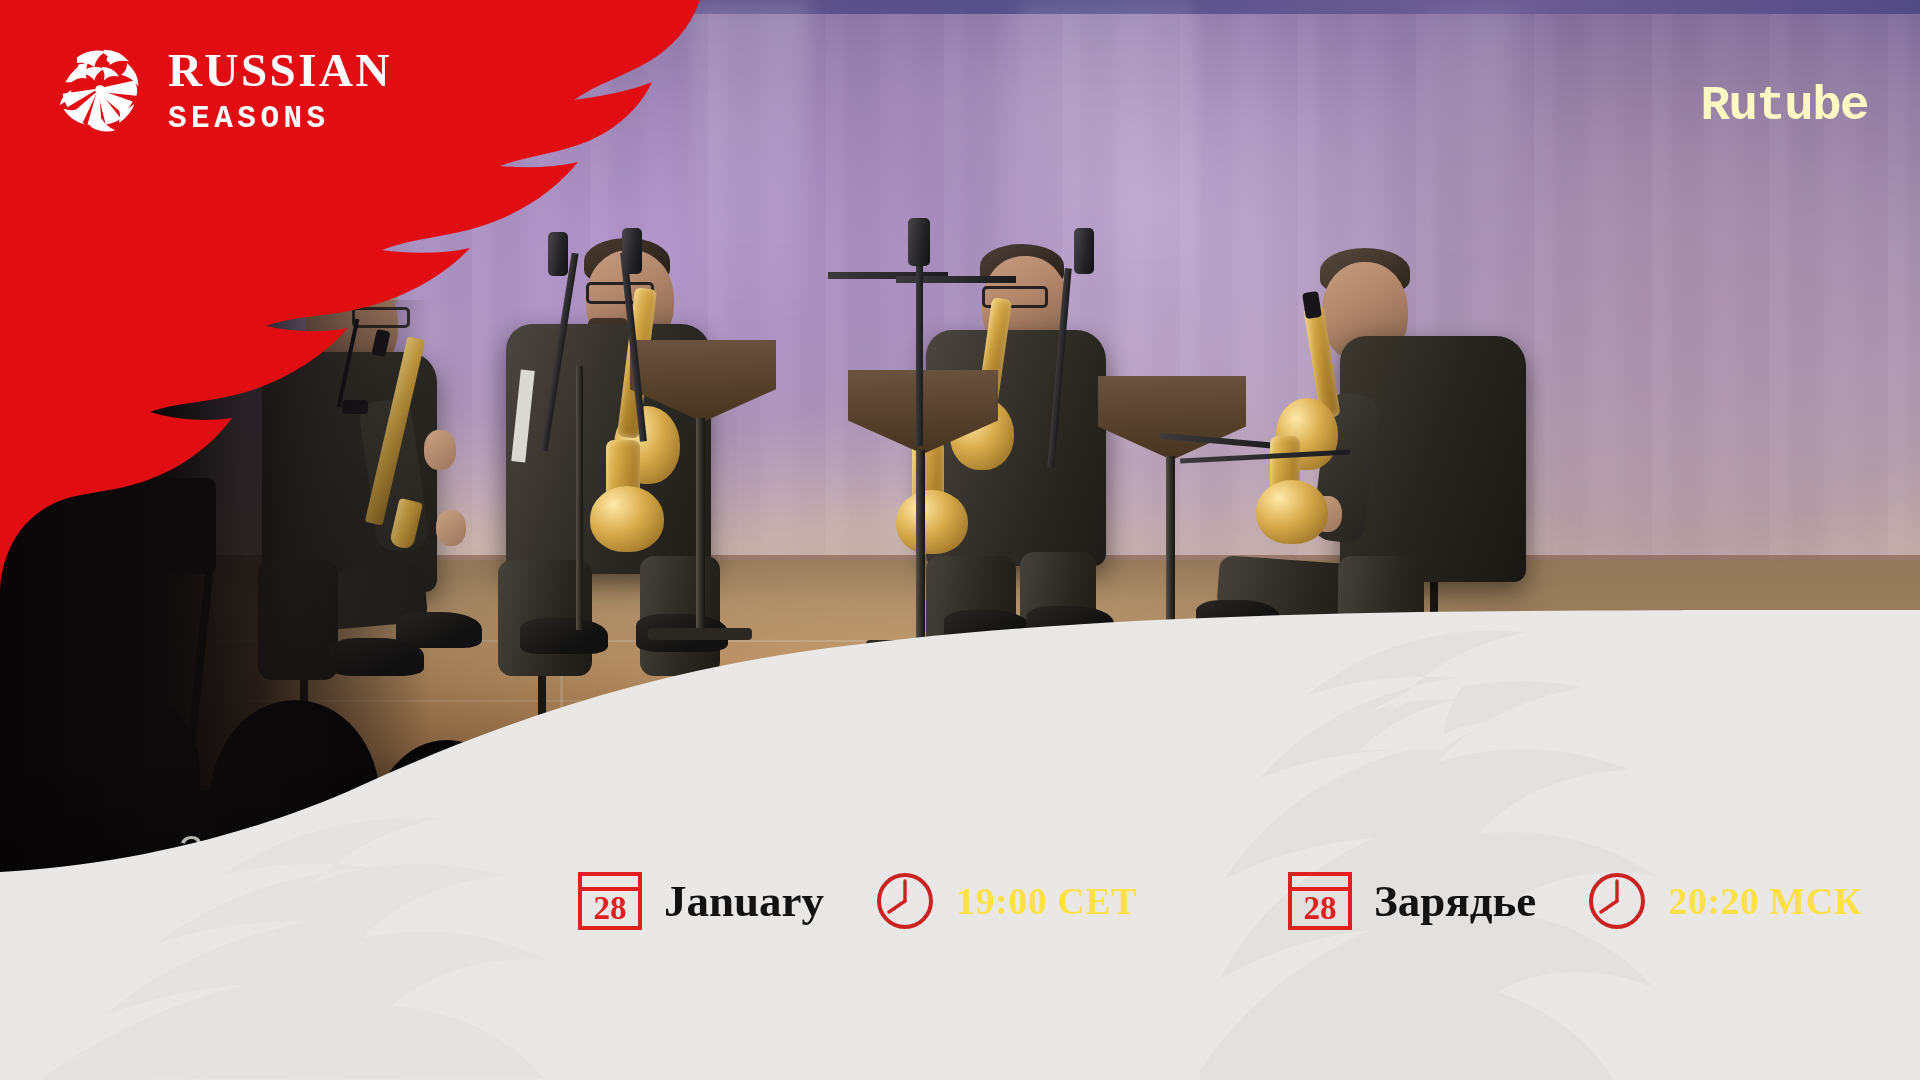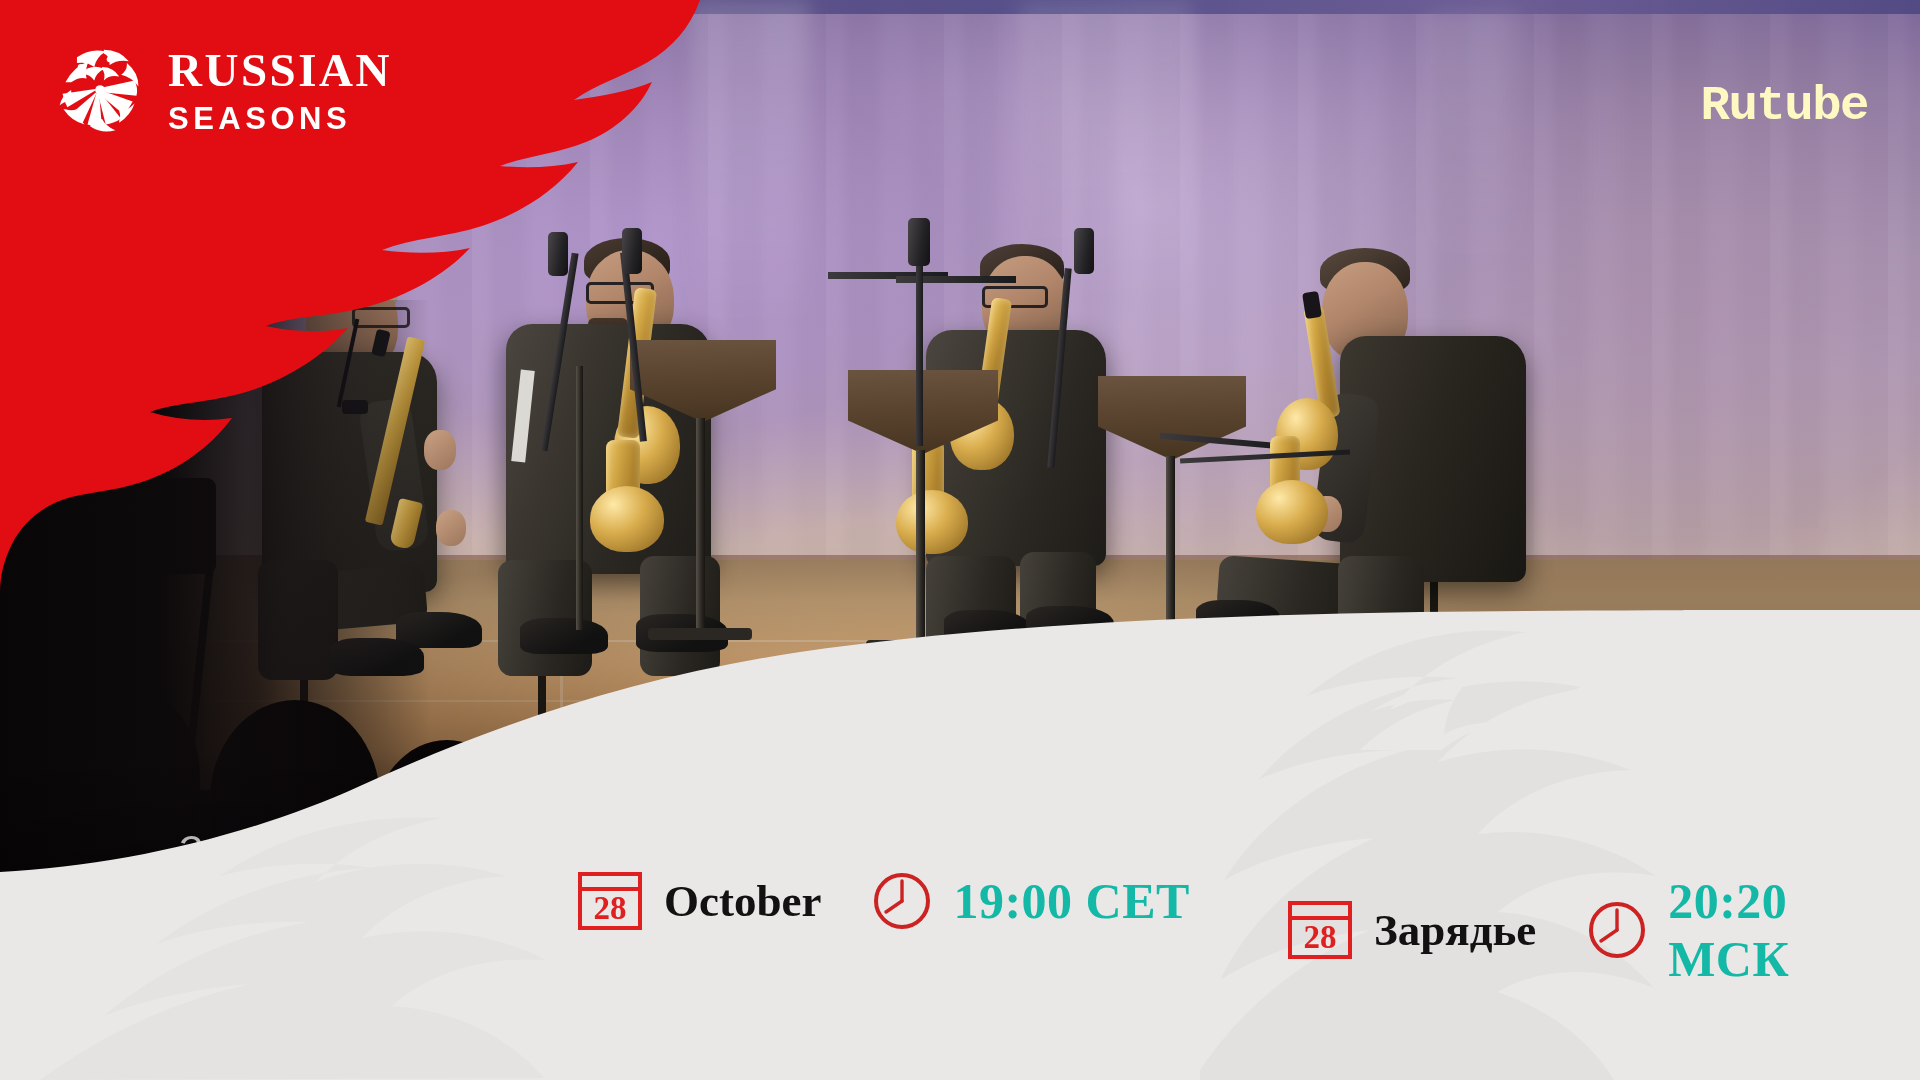--- a/index.html
+++ b/index.html
@@ -70,21 +70,21 @@
   .mic-arm{position:absolute;background:linear-gradient(90deg,#3c3a3c,#1b1a1c);}
   .aud{position:absolute;background:#070506;border-radius:50% 50% 42% 42%;}
   .aud2{position:absolute;background:#0a0708;border-radius:48% 52% 0 0;}
 
   
   .flame-red{position:absolute;left:0;top:0;width:760px;height:720px;}
   .brand-rs{position:absolute;left:52px;top:42px;display:flex;align-items:center;gap:20px;}
   .rs-mark{width:96px;height:96px;flex:0 0 auto;}
   .rs-text{display:flex;flex-direction:column;line-height:1;}
   .rs-1{font-family:"Liberation Serif",serif;font-weight:700;font-size:47px;color:#fff;letter-spacing:2.5px;}
-  .rs-2{font-family:Liberation Sans, sans-serif;font-weight:700;font-size:31px;color:#fff;letter-spacing:4.5px;margin-top:9px;}
+  .rs-2{font-family:Liberation Mono, monospace;font-weight:700;font-size:31px;color:#fff;letter-spacing:4.5px;margin-top:9px;}
 
   
   .rutube{position:absolute;right:52px;top:78px;font-family:Liberation Mono, monospace;
     font-weight:700;font-size:49px;color:#fef9c3;letter-spacing:-1.5px;}
 
   
   .zaryadye{position:absolute;left:96px;top:830px;color:#b9b7b4;line-height:1;
     font-family:"Liberation Sans",sans-serif;font-weight:300;text-align:center;}
   .z1{font-size:41px;letter-spacing:7px;}
   .z2{font-size:50px;letter-spacing:5px;margin-top:11px;}
@@ -97,21 +97,21 @@
   .panel-fill{position:absolute;inset:0;background:#e9e8e6;
     clip-path:path("M 0 470 L 0 262 C 120 256 250 226 360 176 C 500 112 640 66 800 42 C 980 16 1180 6 1420 2 C 1600 0 1780 0 1920 0 L 1920 470 Z");}
   .wm{position:absolute;opacity:.55;}
   .panel-rows{position:absolute;left:0;top:0;width:1920px;height:470px;}
 
   .evt{position:absolute;}
   .evt-head{display:flex;align-items:center;gap:22px;}
   .cal{width:64px;height:58px;flex:0 0 auto;}
   .evt-date{font-family:"Liberation Serif",serif;font-weight:700;font-size:45px;color:#121212;}
   .clk{width:58px;height:58px;flex:0 0 auto;margin-left:30px;}
-  .evt-time{font-family:"Liberation Serif",serif;font-weight:700;font-size:50px;color:#14b8a6;letter-spacing:.5px;}
+  .evt-time{font-family:"Liberation Serif",serif;font-weight:700;font-size:38px;color:#fde047;letter-spacing:.5px;}
   .evt-desc{margin-top:20px;font-family:"Liberation Serif",serif;font-size:27px;line-height:1.38;}
   .en .evt-desc{color:#19191a;}
   .ru .evt-desc{color:#6e6e70;}
 </style>
 </head>
 <body>
 
 <div id="poster">
 
   <div class="photo">
@@ -344,21 +344,21 @@
 
     <div class="panel-rows">
 
       <div class="evt en" style="left:578px;top:262px;">
         <div class="evt-head">
           <svg class="cal" viewBox="0 0 64 58">
             <rect x="2" y="2" width="60" height="54" fill="none" stroke="#e02020" stroke-width="4"></rect>
             <line x1="2" y1="17" x2="62" y2="17" stroke="#e02020" stroke-width="4"></line>
             <text x="32" y="47" text-anchor="middle" font-family="Liberation Serif, serif" font-weight="700" font-size="33" fill="#e02020">28</text>
           </svg>
-          <span class="evt-date">October</span>
+          <span class="evt-date">January</span>
           <svg class="clk" viewBox="0 0 58 58">
             <circle cx="29" cy="29" r="26" fill="none" stroke="#cc2222" stroke-width="4"></circle>
             <line x1="29" y1="29" x2="29" y2="9" stroke="#cc2222" stroke-width="3.4" stroke-linecap="round"></line>
             <line x1="29" y1="29" x2="13" y2="40" stroke="#cc2222" stroke-width="3.4" stroke-linecap="round"></line>
           </svg>
           <span class="evt-time">19:00 CET</span>
         </div>
       </div>
 
       <div class="evt ru" style="left:1288px;top:262px;">

